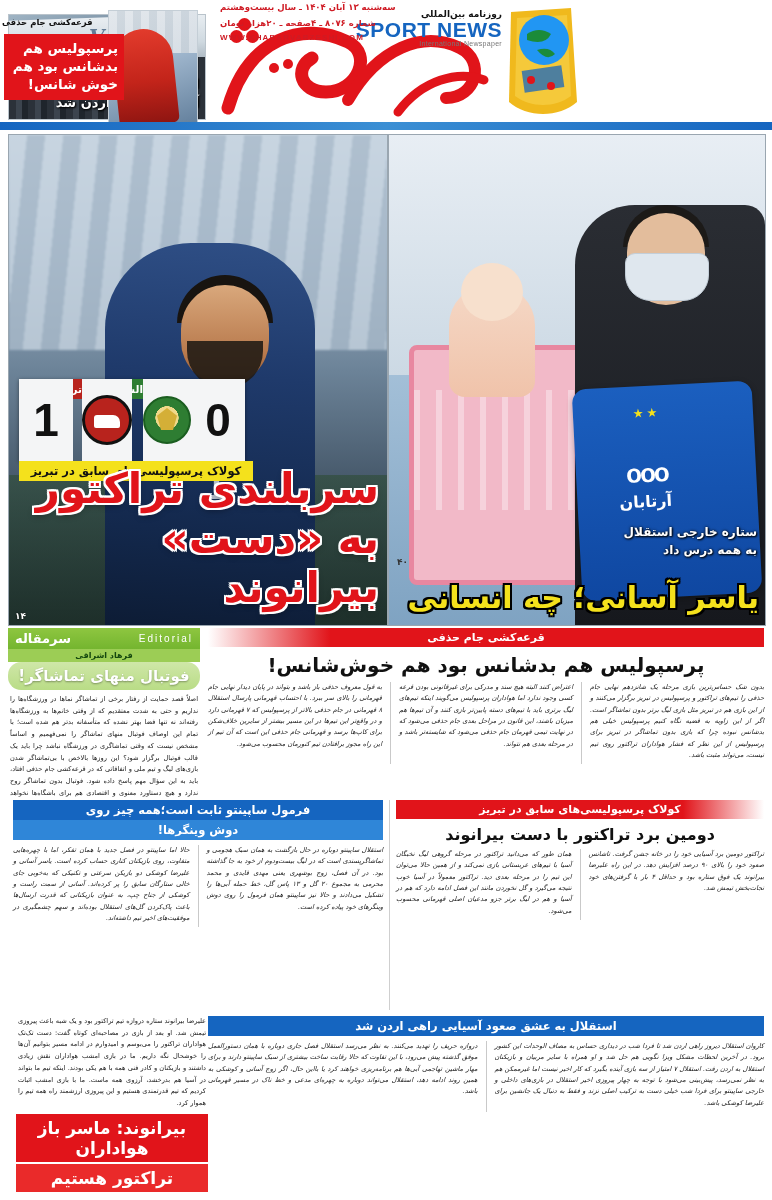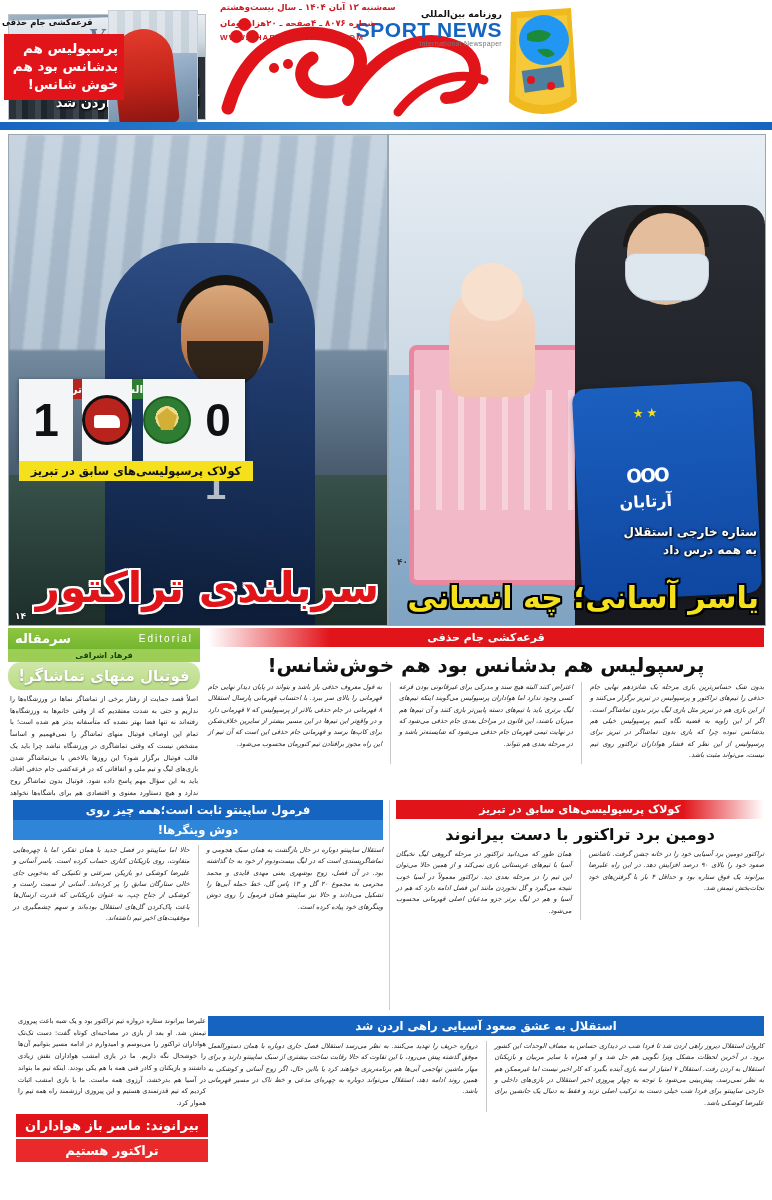--- a/index.html
+++ b/index.html
@@ -325,21 +325,21 @@
   .row-mid{position:absolute;left:8px;top:800px;width:756px;height:210px;display:flex;direction:rtl;}
   .row-bot{position:absolute;left:8px;top:1016px;width:756px;height:178px;display:flex;direction:rtl;}
 
   .blk{padding:0;}
   .blk-wide{width:368px;}
   .red-tall{
     width:192px;
   }
   .redbox-quote{
     background:#e1141a;color:#fff;text-align:center;font-weight:bold;
-    font-size:13px;padding:4px 6px;margin-top:4px;
+    font-size:17px;padding:4px 6px;margin-top:4px;
   }
   .redbox-quote.second{background:#ea2a2a;margin-top:2px;}
   .sep-v{width:1px;background:#cfcfcf;margin:0 6px;}
 </style>
 </head>
 <body>
 
 <div class="page">
 
   <div class="masthead">
@@ -435,20 +435,21 @@
           </div>
           <div class="sb-name name-tractor">تراکتور</div>
         </div>
         <div class="sb-num">1</div>
       </div>
 
       <div class="score-yellow">کولاک پرسپولیسی‌های سابق در تبریز</div>
 
       <div class="hero-headline">
         <span>سربلندی تراکتور</span>
+        <span class="l2">به «دست» بیرانوند</span>
       </div>
 
       <div class="pg-num" style="left:6px;bottom:4px;">۱۴</div>
     </div>
 
     <div class="hero-right">
       <div class="hr-wall"></div>
       <div class="hr-crib"></div>
       <div class="hr-baby"></div>
       <div class="hr-baby-head"></div>

